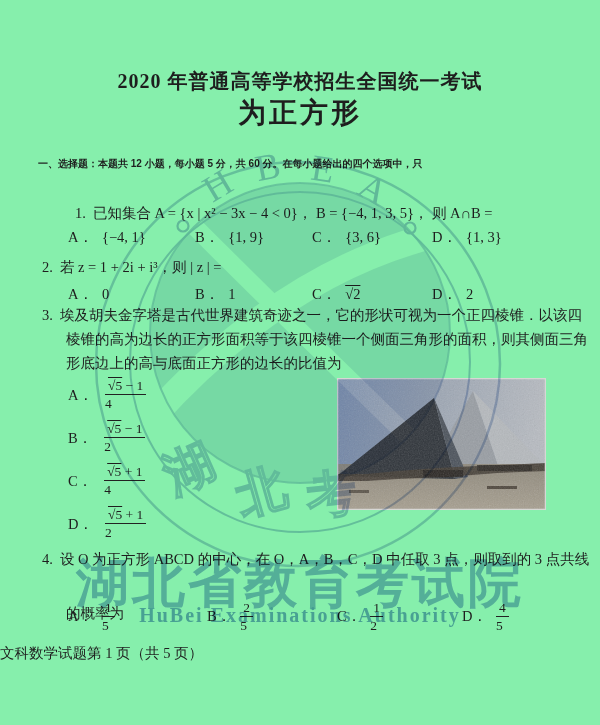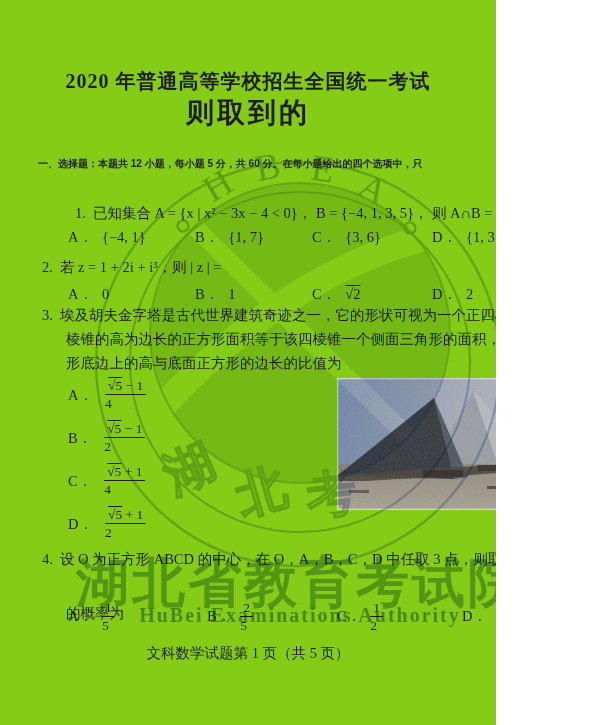--- a/index.html
+++ b/index.html
@@ -1,16 +1,16 @@
 <!DOCTYPE html>
 <html><head>
 <meta charset="utf-8">
 <style>
   html,body{margin:0;padding:0;background:#fff;}
-  .page{position:relative;width:496px;height:725px;background:#84cc16;overflow:hidden;
+  .page{position:relative;width:600px;height:725px;background:#86efac;overflow:hidden;
         font-family:"Liberation Serif",serif;color:#1e1e1e;}
   .abs{position:absolute;white-space:nowrap;}
   
   .title1{top:68px;left:0;right:0;text-align:center;font-size:20px;font-weight:700;letter-spacing:1px;}
   .title2{top:94px;left:0;right:0;text-align:center;font-size:28px;font-weight:700;
           font-family:"Liberation Sans",sans-serif;letter-spacing:3px;}
   
   .heading{font-family:"Liberation Sans",sans-serif;font-weight:700;font-size:10px;}
   .h-l1{top:157px;left:38px;}
   .h-l2{top:183px;left:72px;}
@@ -44,21 +44,21 @@
   .q3opt .lbl{margin-right:12px;}
   .q3a{top:374px;}.q3b{top:417px;}.q3c{top:460px;}.q3d{top:503px;}
   
   .frac{display:inline-flex;flex-direction:column;align-items:flex-start;font-size:13.5px;line-height:1.18;}
   .frac .top{padding:0 3px;border-bottom:1.2px solid #222;}
   .frac .den{padding-top:1px;}
   .rad{text-decoration:overline;}
   
   .photo{position:absolute;left:337px;top:378px;width:209px;height:132px;}
   
-  .footer{top:644px;left:0;right:0;text-align:center;font-size:14.5px;}
+  .footer{top:644px;left:0;right:0;font-size:14.5px;}
   
   .wm{position:absolute;left:0;top:0;width:600px;height:725px;pointer-events:none;
       mix-blend-mode:multiply;}
 </style>
 </head>
 <body>
 
 <div class="page">
 
   <div class="photo">
@@ -91,33 +91,33 @@
       <rect x="86" y="92" width="40" height="7" fill="#24221f" opacity="0.8"></rect>
       <rect x="140" y="87" width="55" height="6" fill="#2a2824" opacity="0.8"></rect>
       <rect x="12" y="112" width="20" height="3" fill="#5b5449"></rect>
       <rect x="150" y="108" width="30" height="3" fill="#4e463c"></rect>
       <rect width="209" height="132" filter="url(#grain)" opacity="0.45"></rect>
       <rect x="0.5" y="0.5" width="208" height="131" fill="none" stroke="#d7d7d5" stroke-width="1.5"></rect>
     </svg>
   </div>
 
   <div class="abs title1">2020 年普通高等学校招生全国统一考试</div>
-  <div class="abs title2">则取到的</div>
+  <div class="abs title2">为正方形</div>
 
   <div class="abs heading h-l1">一、选择题：本题共 12 小题，每小题 5 分，共 60 分。在每小题给出的四个选项中，只</div>
 
   <div class="abs stem q1"><span class="qnum">1.</span><span>已知集合 A = {x | x² − 3x − 4 &lt; 0}， B = {−4, 1, 3, 5}， 则 A∩B =</span></div>
   <div class="optrow row-q1">
     <span class="cell">
         <span class="lbl">A．</span>
         <span>{−4, 1}</span>
       </span>
     <span class="cell">
         <span class="lbl">B．</span>
-        <span>{1, 7}</span>
+        <span>{1, 9}</span>
       </span>
     <span class="cell">
         <span class="lbl">C．</span>
         <span>{3, 6}</span>
       </span>
     <span class="cell">
         <span class="lbl">D．</span>
         <span>{1, 3}</span>
       </span>
   </div>

